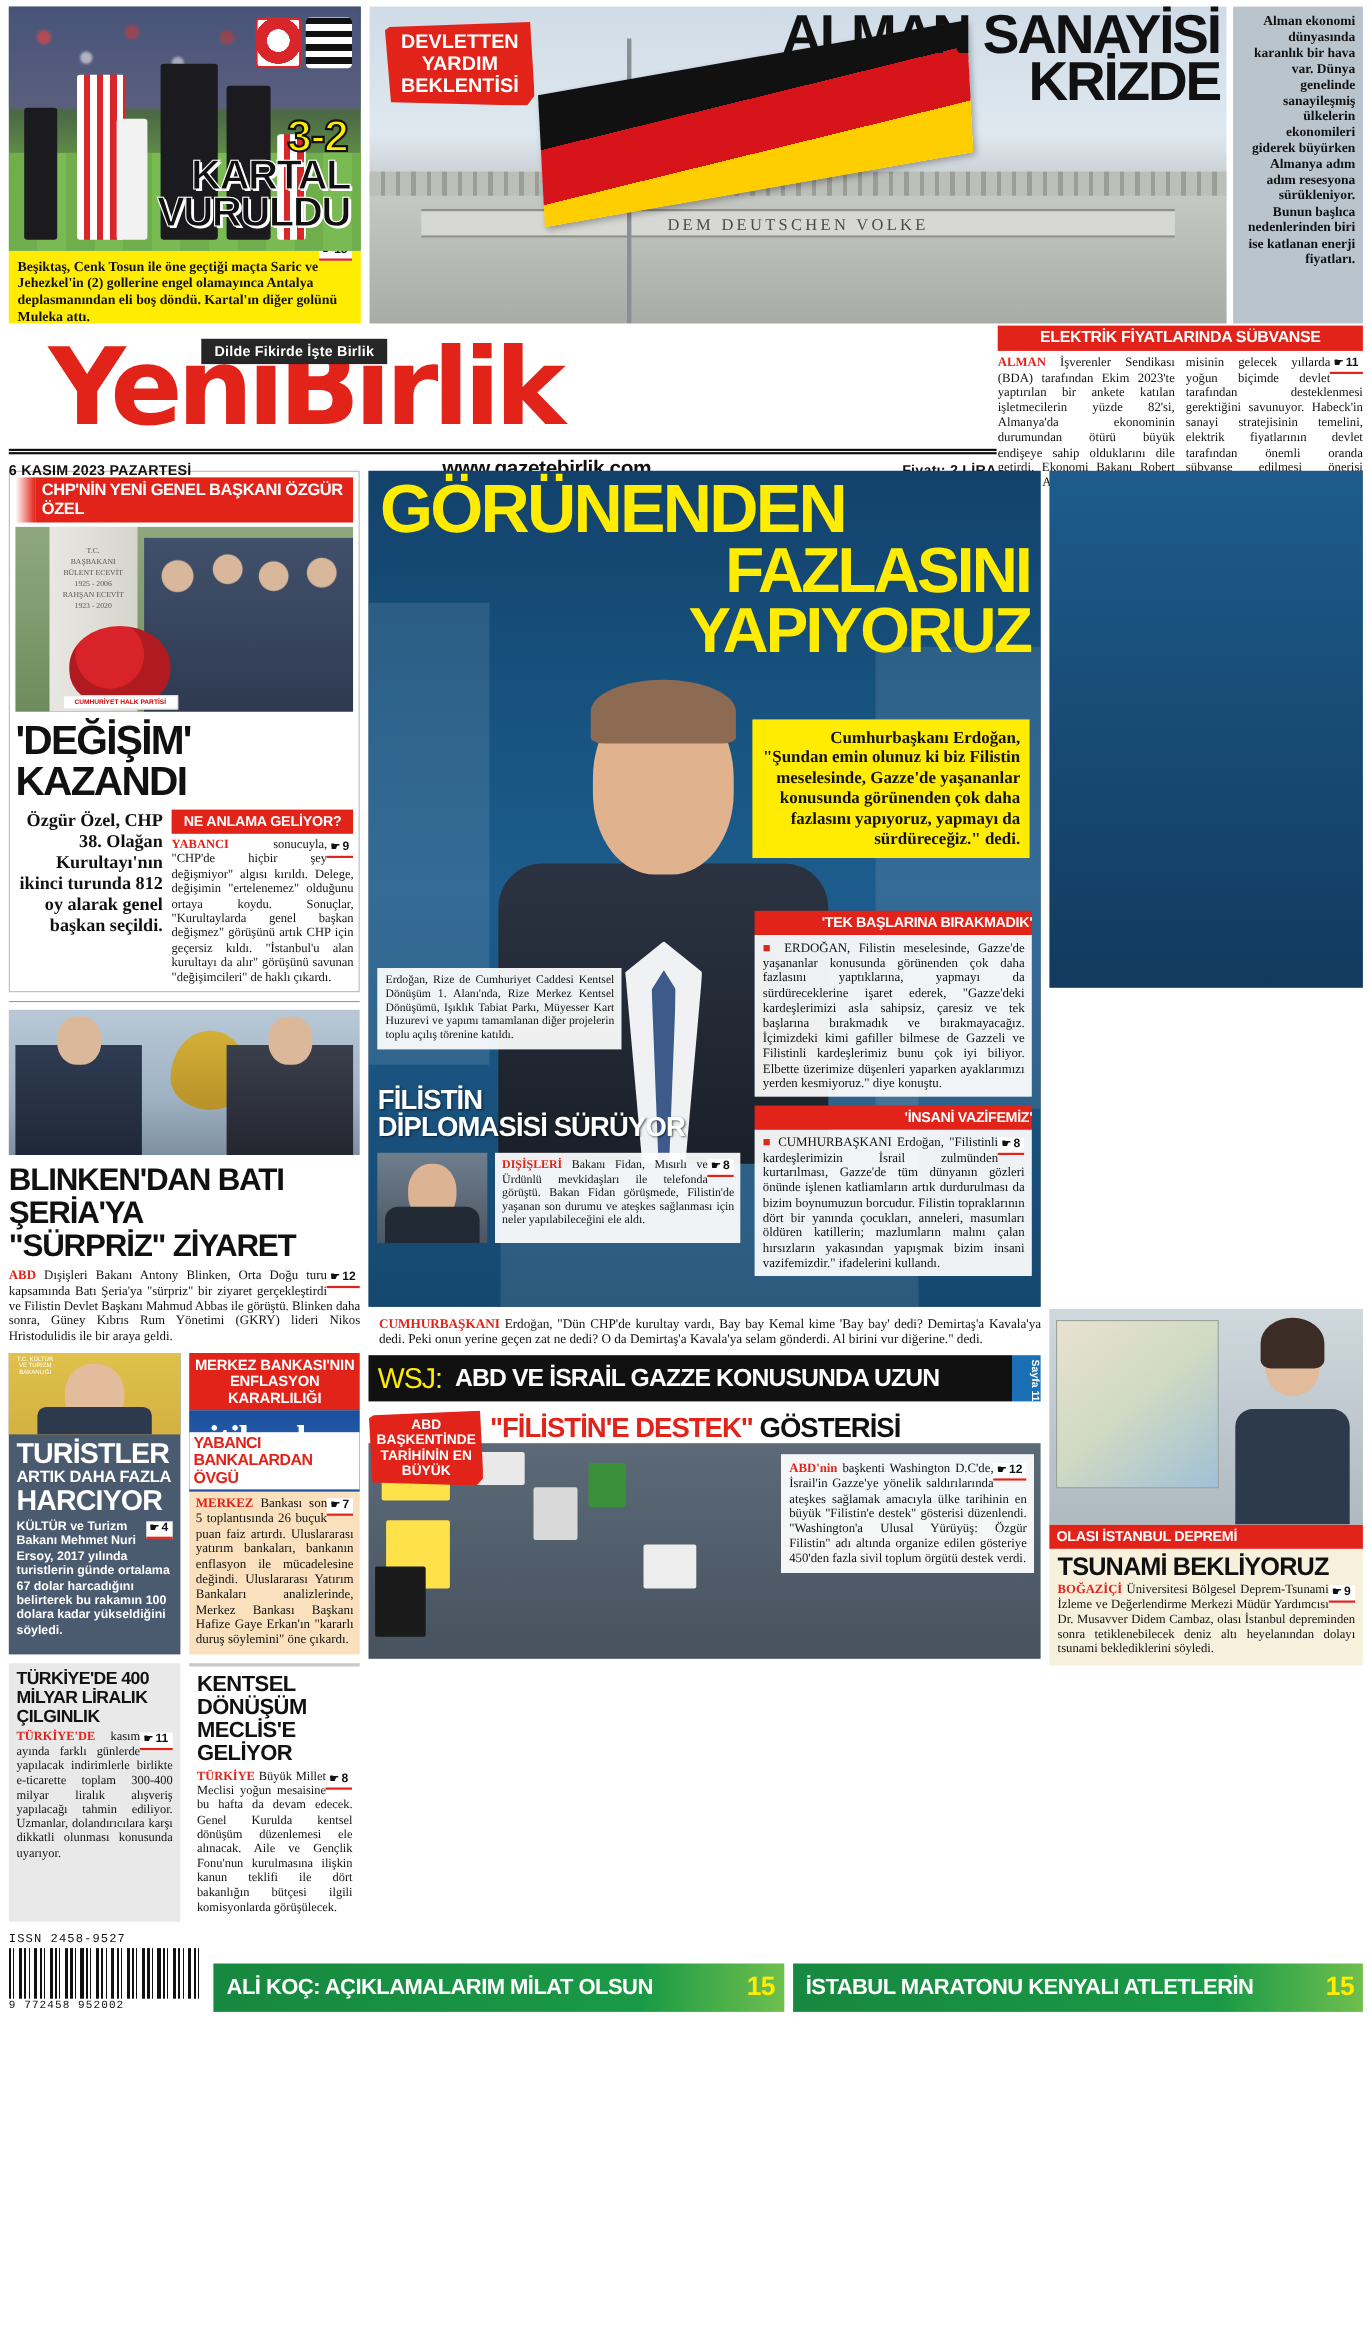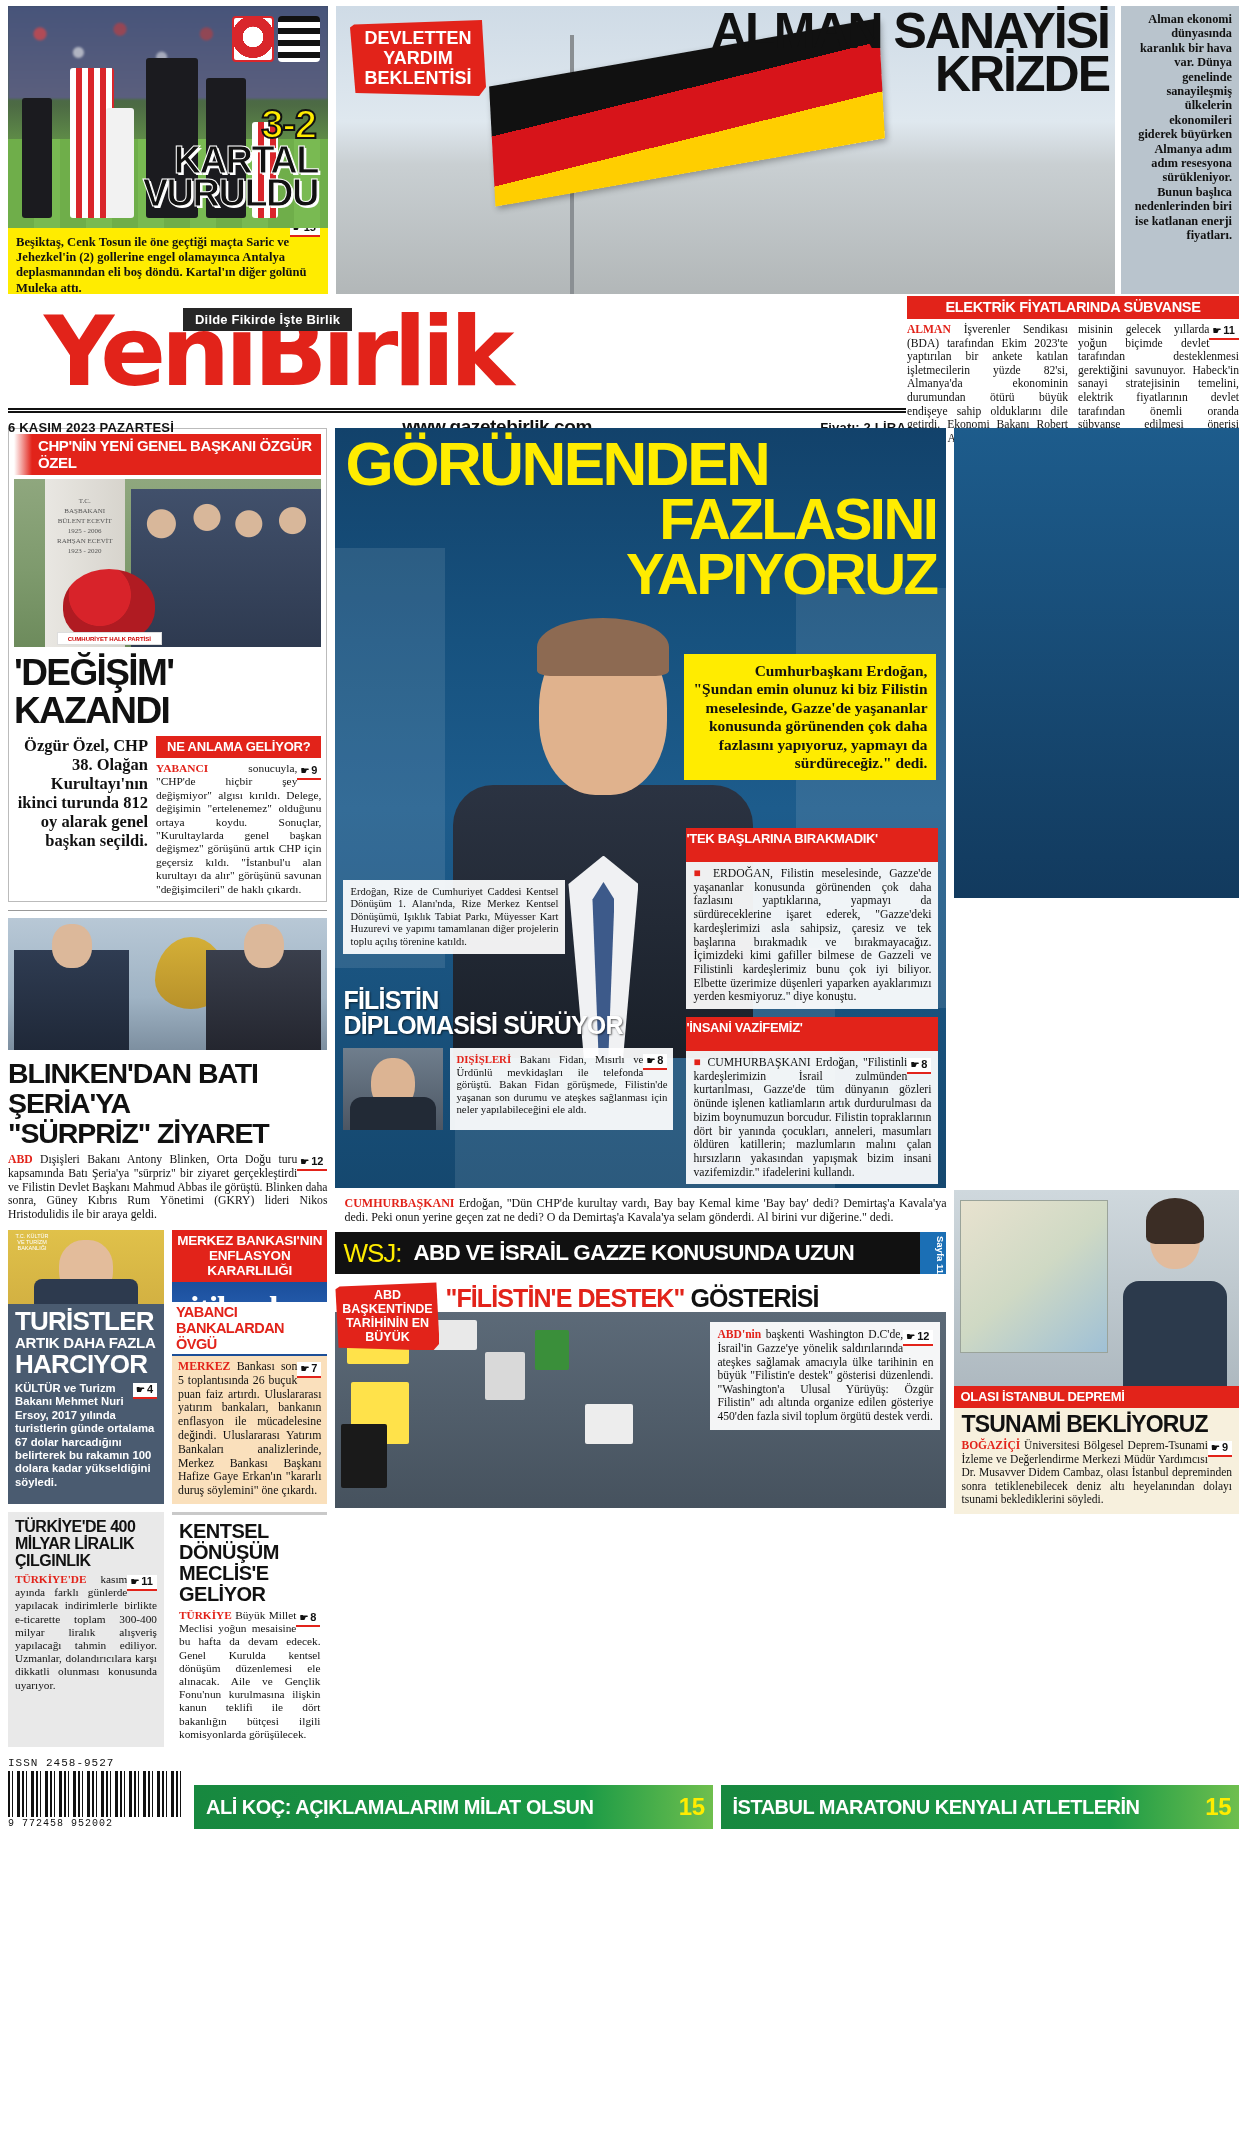--- a/index.html
+++ b/index.html
@@ -323,21 +323,21 @@
   .fidan-photo .s { position:absolute; bottom:0; left:50%; transform:translateX(-50%);
     width:86px; height:40%; background:#222a36; border-radius:12px 12px 0 0; }
   .fidan-txt { flex:1; background:rgba(255,255,255,.93); padding:5px 6px;
     font-family:"Liberation Serif", serif; font-size:10.8px; line-height:12.6px;
     text-align:justify; }
   .fidan-txt .lead { color:#e2231a; font-weight:bold; }
   .fidan-txt .pagemark { float:right; margin-top:1px; }
 
   .right-rail { position:absolute; right:8px; top:400px; width:252px; z-index:4; }
   .rr-head { background:#e2231a; color:#fff; font-weight:900; font-size:13px;
-    text-align:left; padding:3px 0 16px; letter-spacing:-.3px; }
+    text-align:right; padding:3px 0 4px; letter-spacing:-.3px; }
   .rr-body { background:rgba(255,255,255,.93); padding:5px 7px;
     font-family:"Liberation Serif", serif; font-size:11.7px; line-height:13.7px;
     text-align:justify; margin-bottom:8px; }
   .rr-body .sq { color:#e2231a; font-weight:900; }
   .rr-body .pagemark { float:right; margin-top:2px; }
 
   
   .ozgur { display:flex; gap:0; margin-top:6px; }
   .oz-l { width:318px; }
   .oz-tag { background:#e2231a; color:#fff; font-weight:900; font-size:13.5px;
@@ -448,20 +448,24 @@
         </div>
       </div>
       <div class="sports-cap">
         <span class="pagemark"><span class="hand">☛</span><span>15</span></span>
         <span>Beşiktaş, Cenk Tosun ile öne geçtiği maçta Saric ve Jehezkel'in (2) gollerine engel olamayınca Antalya deplasmanından eli boş döndü. Kartal'ın diğer golünü Muleka attı.</span>
       </div>
     </div>
 
     <div class="german">
       <div class="german-photo">
+        <div class="reichstag">
+          <div class="cornice"></div>
+          <div class="frieze">DEM DEUTSCHEN VOLKE</div>
+        </div>
         <div class="flagpole"></div>
         <div class="deflag"></div>
         <div class="stamp">DEVLETTEN YARDIM BEKLENTİSİ</div>
         <div class="alman-head">
           <div>ALMAN SANAYİSİ</div>
           <div>KRİZDE</div>
         </div>
       </div>
       <div class="german-col">Alman ekonomi dünyasında karanlık bir hava var. Dünya genelinde sanayileşmiş ülkelerin ekonomileri giderek büyürken Almanya adım adım resesyona sürükleniyor. Bunun başlıca nedenlerinden biri ise katlanan enerji fiyatları.</div>
     </div>

